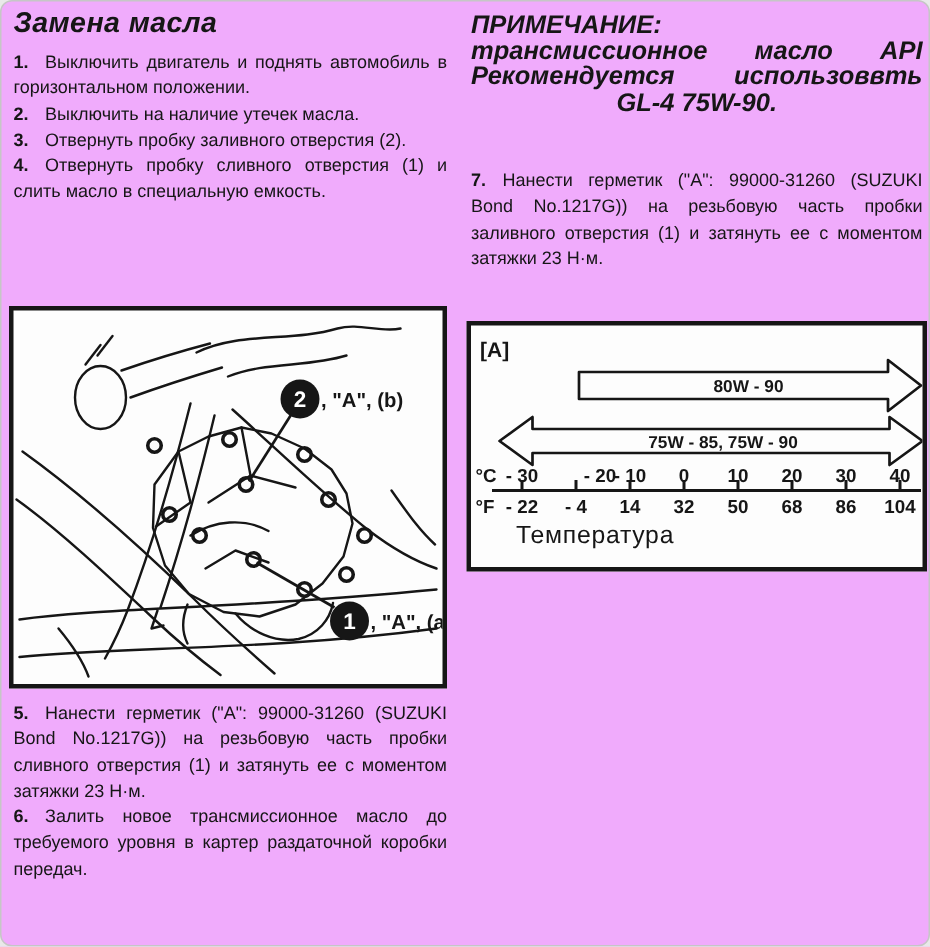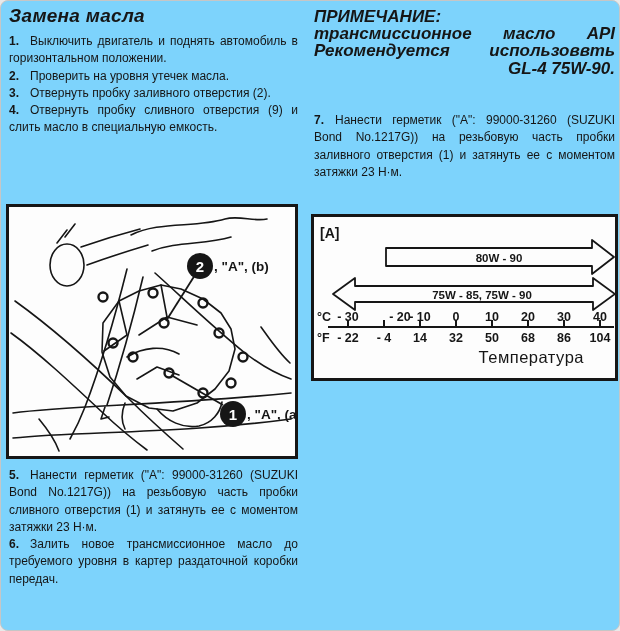--- a/index.html
+++ b/index.html
@@ -1,19 +1,19 @@
 <!DOCTYPE html>
 <html lang="ru"><head>
 <meta charset="utf-8">
 <style>
   html,body{margin:0;padding:0;background:#e9e9e9;}
   #page{
     position:relative;
     width:620px;height:631px;
-    background:#7dd3fc;
+    background:#f0abfc;
     border:1px solid #c6c6c6;
     border-radius:8px;
     box-sizing:border-box;
     overflow:hidden;
     font-family:"Liberation Sans", sans-serif;
     color:#161616;
   }
   .abs{position:absolute;}
   
   .doc-title{
@@ -25,21 +25,21 @@
   .steps p{margin:0;}
   .steps .num{font-weight:bold;margin-right:11px;}
   #steps-top{left:8px;top:32px;width:289px;}
   #steps-bottom{left:8px;top:466px;width:289px;}
   #note{
     left:313px;top:7px;width:301px;
     font-size:17px;line-height:17.2px;
     font-weight:bold;font-style:italic;
   }
   #note .jline{text-align:justify;text-align-last:justify;}
-  #note .lline{text-align:right;}
+  #note .lline{text-align:center;}
   #note .volume{padding-left:37px;}
   #step7{left:313px;top:111px;width:301px;}
   
   #figure-box{
     left:5px;top:203px;width:292px;height:255px;
     border:3px solid #161616;box-sizing:border-box;
     background:#fdfdfd;
   }
   #figure-box svg{display:block;width:286px;height:249px;}
   
@@ -54,36 +54,36 @@
   .scale-val{
     position:absolute;width:36px;text-align:center;
     font-size:12.5px;font-weight:bold;white-space:nowrap;
   }
   .scale-unit{position:absolute;left:3px;width:22px;font-size:12.5px;font-weight:bold;}
   .row-c{top:93px;}
   .row-f{top:114px;}
   #scale-line{left:14px;top:109px;width:286px;height:2px;background:#161616;}
   .tick{position:absolute;top:103px;width:2px;height:7px;background:#161616;}
   #chart-xlabel{
-    left:30px;top:131px;width:240px;text-align:right;
+    left:30px;top:131px;width:240px;text-align:left;
     font-size:16.5px;letter-spacing:.5px;
   }
 </style>
 </head>
 <body>
 
 <div id="page">
 
   <div class="abs doc-title">Замена масла</div>
 
   <div class="abs steps" id="steps-top">
     <p><b class="num">1.</b><span>Выключить двигатель и поднять ав­томобиль в горизонтальном положе­нии.</span></p>
-    <p><b class="num">2.</b><span>Проверить на уровня утечек масла.</span></p>
+    <p><b class="num">2.</b><span>Выключить на наличие утечек масла.</span></p>
     <p><b class="num">3.</b><span>Отвернуть пробку заливного отвер­стия (2).</span></p>
-    <p><b class="num">4.</b><span>Отвернуть пробку сливного отвер­стия (9) и слить масло в специальную емкость.</span></p>
+    <p><b class="num">4.</b><span>Отвернуть пробку сливного отвер­стия (1) и слить масло в специальную емкость.</span></p>
   </div>
 
   <div class="abs" id="figure-box">
     <svg viewBox="0 0 286 249">
       <g fill="none" stroke="#161616" stroke-width="1.6" stroke-linecap="round" stroke-linejoin="round">
 
         <path d="M 122 28 C 150 14 186 21 216 12 C 230 8 245 15 258 12"></path>
         <path d="M 143 44 C 168 34 196 38 222 30"></path>
 
         <path d="M 146 66 C 175 92 206 122 236 146 C 253 159 267 167 282 172"></path>

